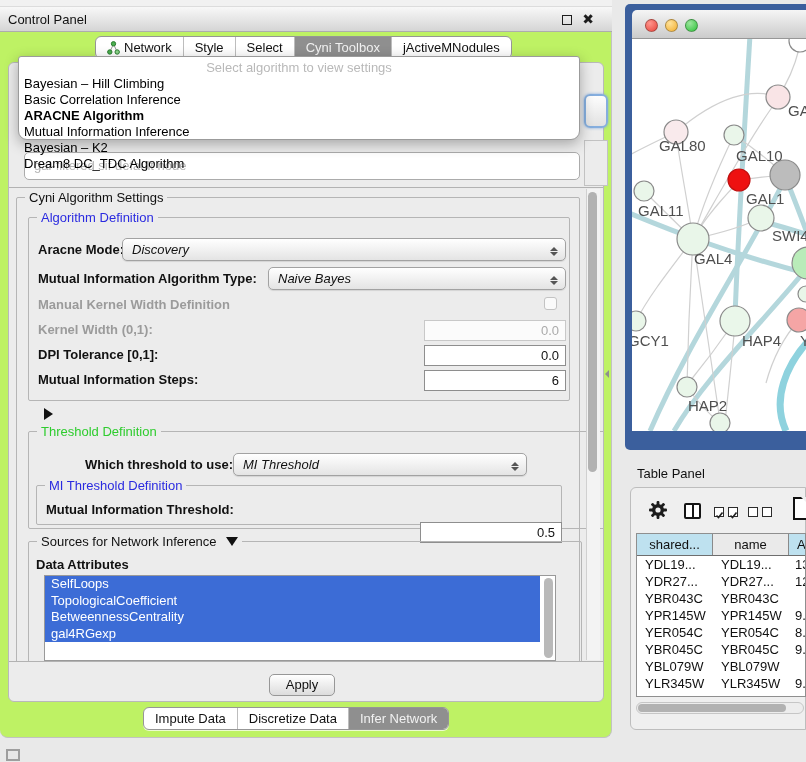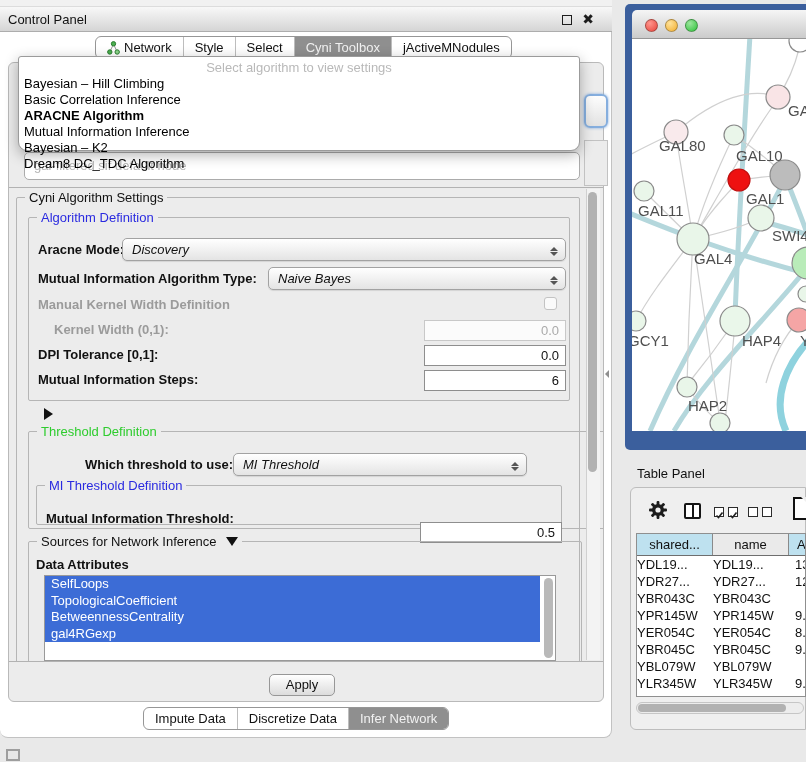--- a/index.html
+++ b/index.html
@@ -2,21 +2,21 @@
 <html style="--sel-blue: #3c6cd6; --tab-sel: #8f8f8f; --frame-blue: #3b5f9d; --hdr-blue: #bee1ef; --title-blue: #2a2ae0; --title-green: #2ecc2e;"><head>
 <meta charset="utf-8">
 <style>
   *{box-sizing:border-box;margin:0;padding:0;}
   html,body{width:806px;height:762px;}
   body{position:relative;overflow:hidden;background:#e9e9e9;
        font-family:"Liberation Sans","DejaVu Sans",sans-serif;font-size:13px;color:#111;}
   .abs{position:absolute;}
 
   
-  #control-panel{left:0;top:0;width:612px;height:738px;background:#ffffff;
+  #control-panel{left:0;top:0;width:612px;height:738px;background:#bef264;
     border-right:1px solid #c2c2c2;border-bottom:1px solid #c2c2c2;border-radius:0 0 8px 8px;}
   #top-strip{left:0;top:0;width:612px;height:7px;background:#f1f1f1;border-bottom:1px solid #dcdcdc;}
   #titlebar{left:0;top:7px;width:612px;height:25px;background:linear-gradient(#f8f8f8,#d5d5d5);
     border-bottom:1px solid #adadad;}
   #titlebar .tb-title{left:8px;top:0;line-height:25px;}
   #float-btn{right:40px;top:8px;width:10px;height:10px;border:1.5px solid #1d1d1d;background:transparent;}
   #close-btn{right:18px;top:4px;font-weight:bold;font-size:14px;color:#1d1d1d;line-height:17px;}
 
   
   .segbar{display:flex;border:1px solid #969696;border-radius:6px;background:#fff;height:23px;
@@ -32,21 +32,21 @@
   
   #content-panel{left:8px;top:62px;width:596px;height:640px;background:#ececec;
     border:1px solid #b9b9b9;border-radius:6px;}
   #net-combo-frag{left:24px;top:152px;width:556px;height:28px;background:#fff;border:1px solid #ababab;
     border-radius:5px;line-height:26px;padding-left:9px;color:#b3b3b3;z-index:5;}
   #combo-frag-right{left:584px;top:94px;width:24px;height:34px;border:2px solid #85aede;border-radius:6px;
     background:linear-gradient(#fdfdfd,#e2e2e2);box-shadow:0 0 3px #7fa8dc;z-index:6;}
   #group-frag-right{left:584px;top:140px;width:24px;height:46px;border:1px solid #c2c2c2;background:#ececec;z-index:6;}
 
   
-  #algo-popup{left:18px;top:56px;width:562px;height:95px;background:#fff;border:1px solid #9b9b9b;
+  #algo-popup{left:18px;top:56px;width:562px;height:84px;background:#fff;border:1px solid #9b9b9b;
     border-radius:3px 3px 9px 9px;box-shadow:0 4px 14px rgba(0,0,0,.3);z-index:20;}
   #algo-prompt{height:17px;line-height:17px;text-align:center;color:#b9b9b9;margin-top:2px;}
   .algo-item{height:16px;line-height:16px;padding-left:5px;color:#000;}
   .algo-item.bold{font-weight:bold;}
 
   
   #scrollarea{left:9px;top:187px;width:594px;height:475px;background:#ececec;
     border-top:1px solid #b2b2b2;border-bottom:1px solid #b2b2b2;overflow:hidden;}
   #vscroll-track{left:586px;top:189px;width:14px;height:471px;background:#f3f3f3;border-left:1px solid #d0d0d0;}
   #vscroll-thumb{left:588px;top:192px;width:9px;height:280px;background:#b2b2b2;border-radius:5px;}
@@ -112,21 +112,21 @@
     border-left-color:transparent;border-bottom-color:transparent;border-top-color:#efefef;border-right-color:#efefef;}
 
   #data-table{left:636px;top:533px;width:170px;height:164px;border:1px solid #8f8f8f;background:#fff;overflow:hidden;}
   .thead{display:flex;height:22px;border-bottom:1px solid #6e6e6e;}
   .th{line-height:21px;text-align:center;border-right:1px solid #8a8a8a;background:#eaeaea;flex:none;}
   .th.col0,.th.col2{background:var(--hdr-blue,#bee1ef);}
   .th.col0,.th.col1{width:76px;}
   .th.col2{width:140px;text-align:left;padding-left:8px;}
   .tr{display:flex;height:17px;line-height:17px;}
   .td{flex:none;white-space:nowrap;overflow:hidden;}
-  .td.col0,.td.col1{width:76px;}
+  .td.col0,.td.col1{width:76px;padding-left:8px;}
   .td.col2{width:140px;padding-left:6px;}
   #hscroll-track{left:636px;top:702px;width:168px;height:12px;background:#ededed;border:1px solid #c6c6c6;border-radius:6px;}
   #hscroll-thumb{left:638px;top:704px;width:148px;height:8px;background:#b2b2b2;border-radius:4px;}
 </style>
 </head>
 <body>
 
 <div class="abs" id="control-panel">
   <div class="abs" id="top-strip"></div>
   <div class="abs" id="titlebar">
@@ -195,21 +195,21 @@
 
     <div class="blbl" style="left:29px;top:80px;line-height:22px;">Mutual Information Algorithm Type:</div>
     <div class="combo" style="left:259px;top:79px;width:298px;">
       <span>Naive Bayes</span>
       <span class="arr"></span>
     </div>
 
     <div class="glbl" style="left:29px;top:109px;">Manual Kernel Width Definition</div>
     <div class="chk" style="left:535px;top:109px;"></div>
 
-    <div class="glbl" style="left:45px;top:134px;">Kernel Width (0,1):</div>
+    <div class="glbl" style="left:29px;top:134px;">Kernel Width (0,1):</div>
     <div class="tf dis" style="left:415px;top:132px;width:142px;">0.0</div>
 
     <div class="blbl" style="left:29px;top:159px;">DPI Tolerance [0,1]:</div>
     <div class="tf" style="left:415px;top:157px;width:142px;">0.0</div>
 
     <div class="blbl" style="left:29px;top:184px;">Mutual Information Steps:</div>
     <div class="tf" style="left:415px;top:182px;width:142px;">6</div>
 
     <div class="abs" style="left:29px;top:217px;">
       <span class="tri-right"></span>
@@ -219,21 +219,21 @@
       <span class="gtitle t-green">Threshold Definition</span>
     </div>
     <div class="blbl" style="left:76px;top:266px;line-height:22px;">Which threshold to use:</div>
     <div class="combo" style="left:224px;top:265px;width:294px;">
       <span>MI Threshold</span>
       <span class="arr"></span>
     </div>
     <div class="group" style="left:27px;top:297px;width:526px;height:40px;">
       <span class="gtitle t-blue">MI Threshold Definition</span>
     </div>
-    <div class="blbl" style="left:37px;top:320px;line-height:22px;">Mutual Information Threshold:</div>
+    <div class="blbl" style="left:37px;top:311px;line-height:22px;">Mutual Information Threshold:</div>
     <div class="tf" style="left:411px;top:311px;width:142px;margin-top:23px;">0.5</div>
 
     <div class="group" style="left:19px;top:353px;width:554px;height:130px;">
       <span class="gtitle">
         <span>Sources for Network Inference</span>
         <span class="tri-down"></span>
       </span>
     </div>
     <div class="blbl" style="left:27px;top:369px;">Data Attributes</div>
     <div class="abs" id="attr-list" style="left:35px;top:387px;">

